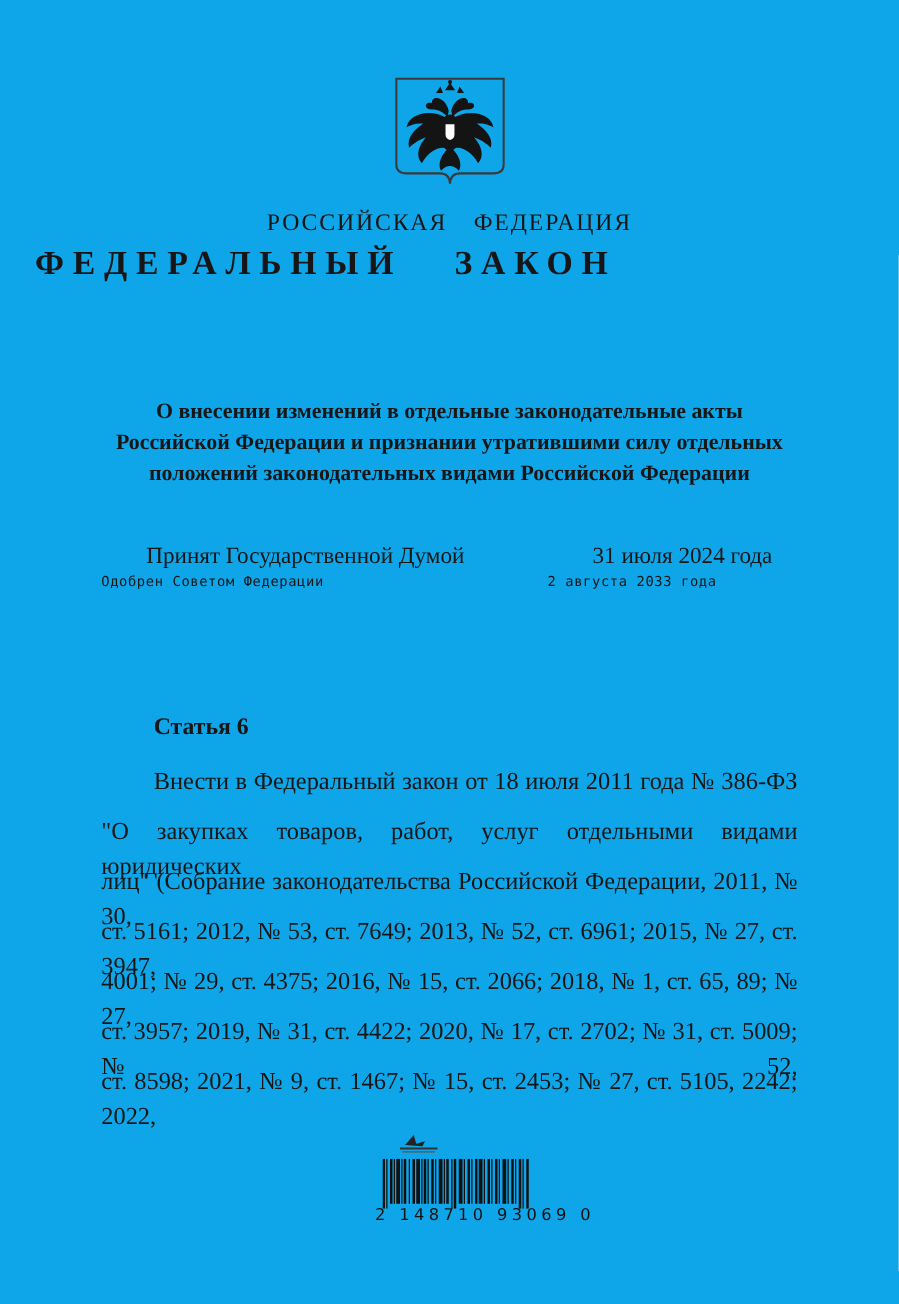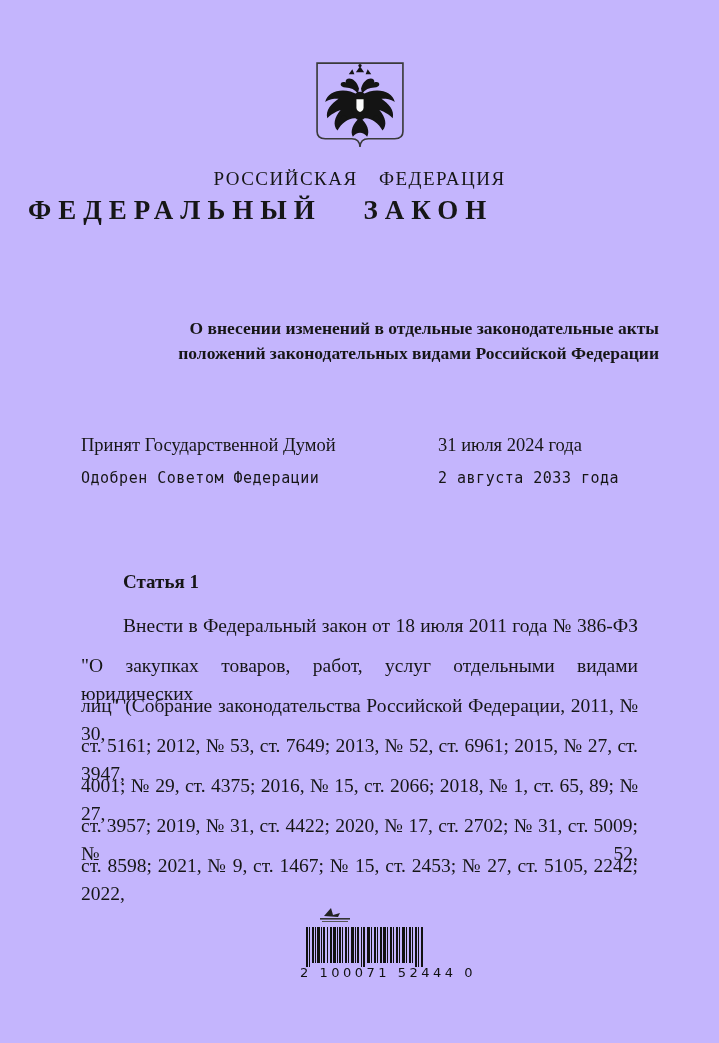--- a/index.html
+++ b/index.html
@@ -1,50 +1,50 @@
 <!DOCTYPE html>
 <html><head>
 <meta charset="utf-8">
 <style>
   html,body{margin:0;padding:0;background:#e9e9e9;}
   .page{
     position:relative;
     width:719px;height:1043px;
     margin:0 auto;
-    background:#c4b5fd;
+    background:#0ea5e9;
     color:#161616;
     font-family:"Liberation Serif","DejaVu Serif",serif;
     overflow:hidden;
   }
   
   .emblem{position:absolute;left:314px;top:60px;width:92px;height:92px;}
   
   .country{
     position:absolute;left:0;top:168px;width:719px;
     text-align:center;font-size:19px;letter-spacing:1.5px;word-spacing:15px;
   }
   .doctype{
     position:absolute;left:0;top:195px;width:719px;
     text-align:left;font-size:27px;font-weight:bold;
     letter-spacing:7px;word-spacing:28px;white-space:nowrap;padding-left:28px;
   }
   
   .law-title{
     position:absolute;left:60px;top:316px;width:599px;
-    text-align:right;font-size:17.5px;font-weight:bold;line-height:25px;
+    text-align:center;font-size:17.5px;font-weight:bold;line-height:25px;
   }
   .law-title .t-line{display:block;}
   
   .adopt-row{position:absolute;left:81px;width:557px;font-size:18.5px;white-space:nowrap;}
   .adopt-row .adopt-date{position:absolute;left:357px;top:0;}
-  .row-passed{top:435px;}
+  .row-passed{top:435px;margin-left:36px;}
   .row-approved{
-    top:469px;
+    top:459px;
     font-family:"DejaVu Sans Mono","Liberation Mono",monospace;
-    font-size:15px;letter-spacing:0.5px;
+    font-size:11px;letter-spacing:0.5px;
   }
   
   .article-heading{
     position:absolute;left:123px;top:571px;
     font-size:19px;font-weight:bold;
   }
   .article-body{
     position:absolute;left:81px;top:612px;width:557px;
     font-size:19.5px;
   }
@@ -87,33 +87,34 @@
       </g>
       <path d="M41.5,38.5 h7 v8 q0,3.2 -3.5,4.4 q-3.5,-1.2 -3.5,-4.4 z" fill="#fcfcfc"></path>
     </svg>
   </div>
 
   <div class="country">РОССИЙСКАЯ ФЕДЕРАЦИЯ</div>
   <div class="doctype">ФЕДЕРАЛЬНЫЙ ЗАКОН</div>
 
   <div class="law-title">
       <span class="t-line">О внесении изменений в отдельные законодательные акты</span>
+      <span class="t-line">Российской Федерации и признании утратившими силу отдельных</span>
       <span class="t-line">положений законодательных видами Российской Федерации</span>
     </div>
 
   <div class="adopt-row row-passed">
     <span>Принят Государственной Думой</span>
     <span class="adopt-date">31 июля 2024 года</span>
   </div>
   <div class="adopt-row row-approved">
     <span>Одобрен Советом Федерации</span>
     <span class="adopt-date">2 августа 2033 года</span>
   </div>
 
-  <div class="article-heading">Статья 1</div>
+  <div class="article-heading">Статья 6</div>
   <div class="article-body">
       <div class="body-line">Внести в Федеральный закон от 18 июля 2011 года № 386-ФЗ</div>
       <div class="body-line">"О закупках товаров, работ, услуг отдельными видами юридических</div>
       <div class="body-line">лиц" (Собрание законодательства Российской Федерации, 2011, № 30,</div>
       <div class="body-line">ст. 5161; 2012, № 53, ст. 7649; 2013, № 52, ст. 6961; 2015, № 27, ст. 3947,</div>
       <div class="body-line">4001; № 29, ст. 4375; 2016, № 15, ст. 2066; 2018, № 1, ст. 65, 89; № 27,</div>
       <div class="body-line">ст. 3957; 2019, № 31, ст. 4422; 2020, № 17, ст. 2702; № 31, ст. 5009; № 52,</div>
       <div class="body-line">ст. 8598; 2021, № 9, ст. 1467; № 15, ст. 2453; № 27, ст. 5105, 2242; 2022,</div>
     </div>
 
@@ -158,16 +159,16 @@
         <rect x="93" y="0" width="1" height="36"></rect>
           <rect x="96" y="0" width="3" height="36"></rect>
         <rect x="100" y="0" width="1" height="36"></rect>
           <rect x="103" y="0" width="2" height="36"></rect>
         <rect x="106" y="0" width="1" height="36"></rect>
           <rect x="109" y="0" width="2" height="40"></rect>
         <rect x="112" y="0" width="1" height="40"></rect>
           <rect x="115" y="0" width="2" height="40"></rect>
       </g>
     </svg>
-    <div class="barcode-digits">2 100071 52444  0</div>
+    <div class="barcode-digits">2 148710 93069  0</div>
   </div>
 
 </div>
 
 </body></html>

